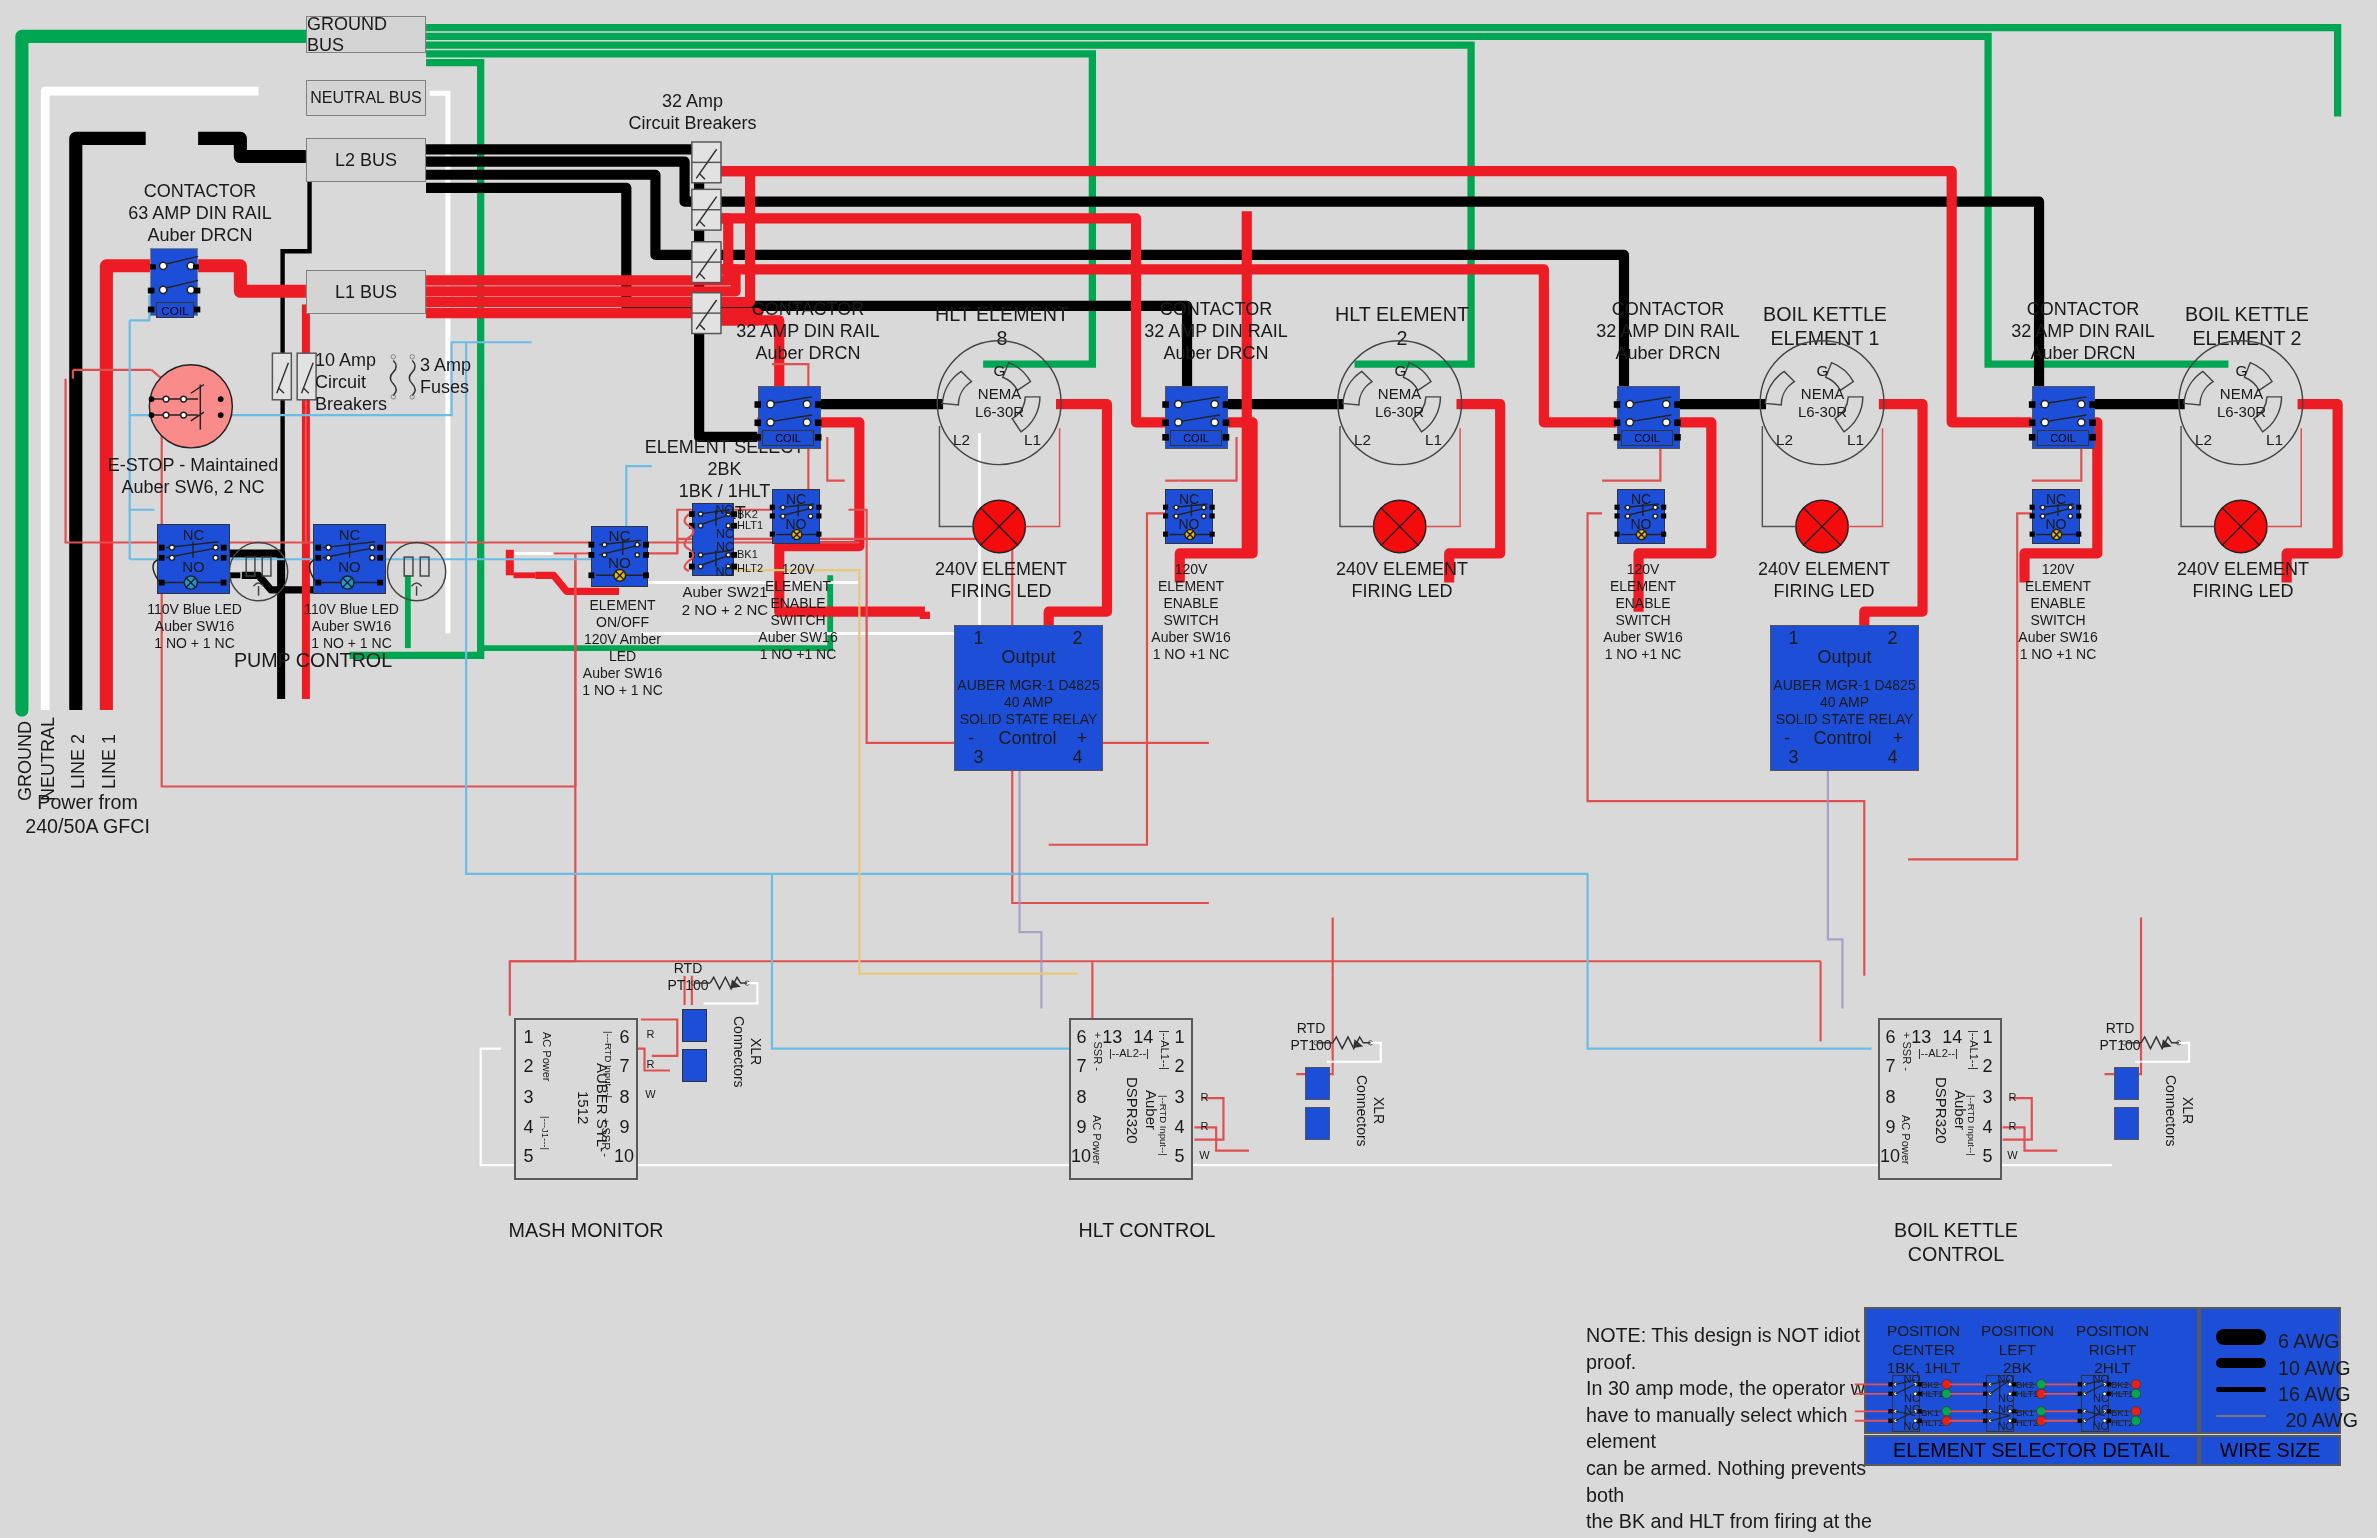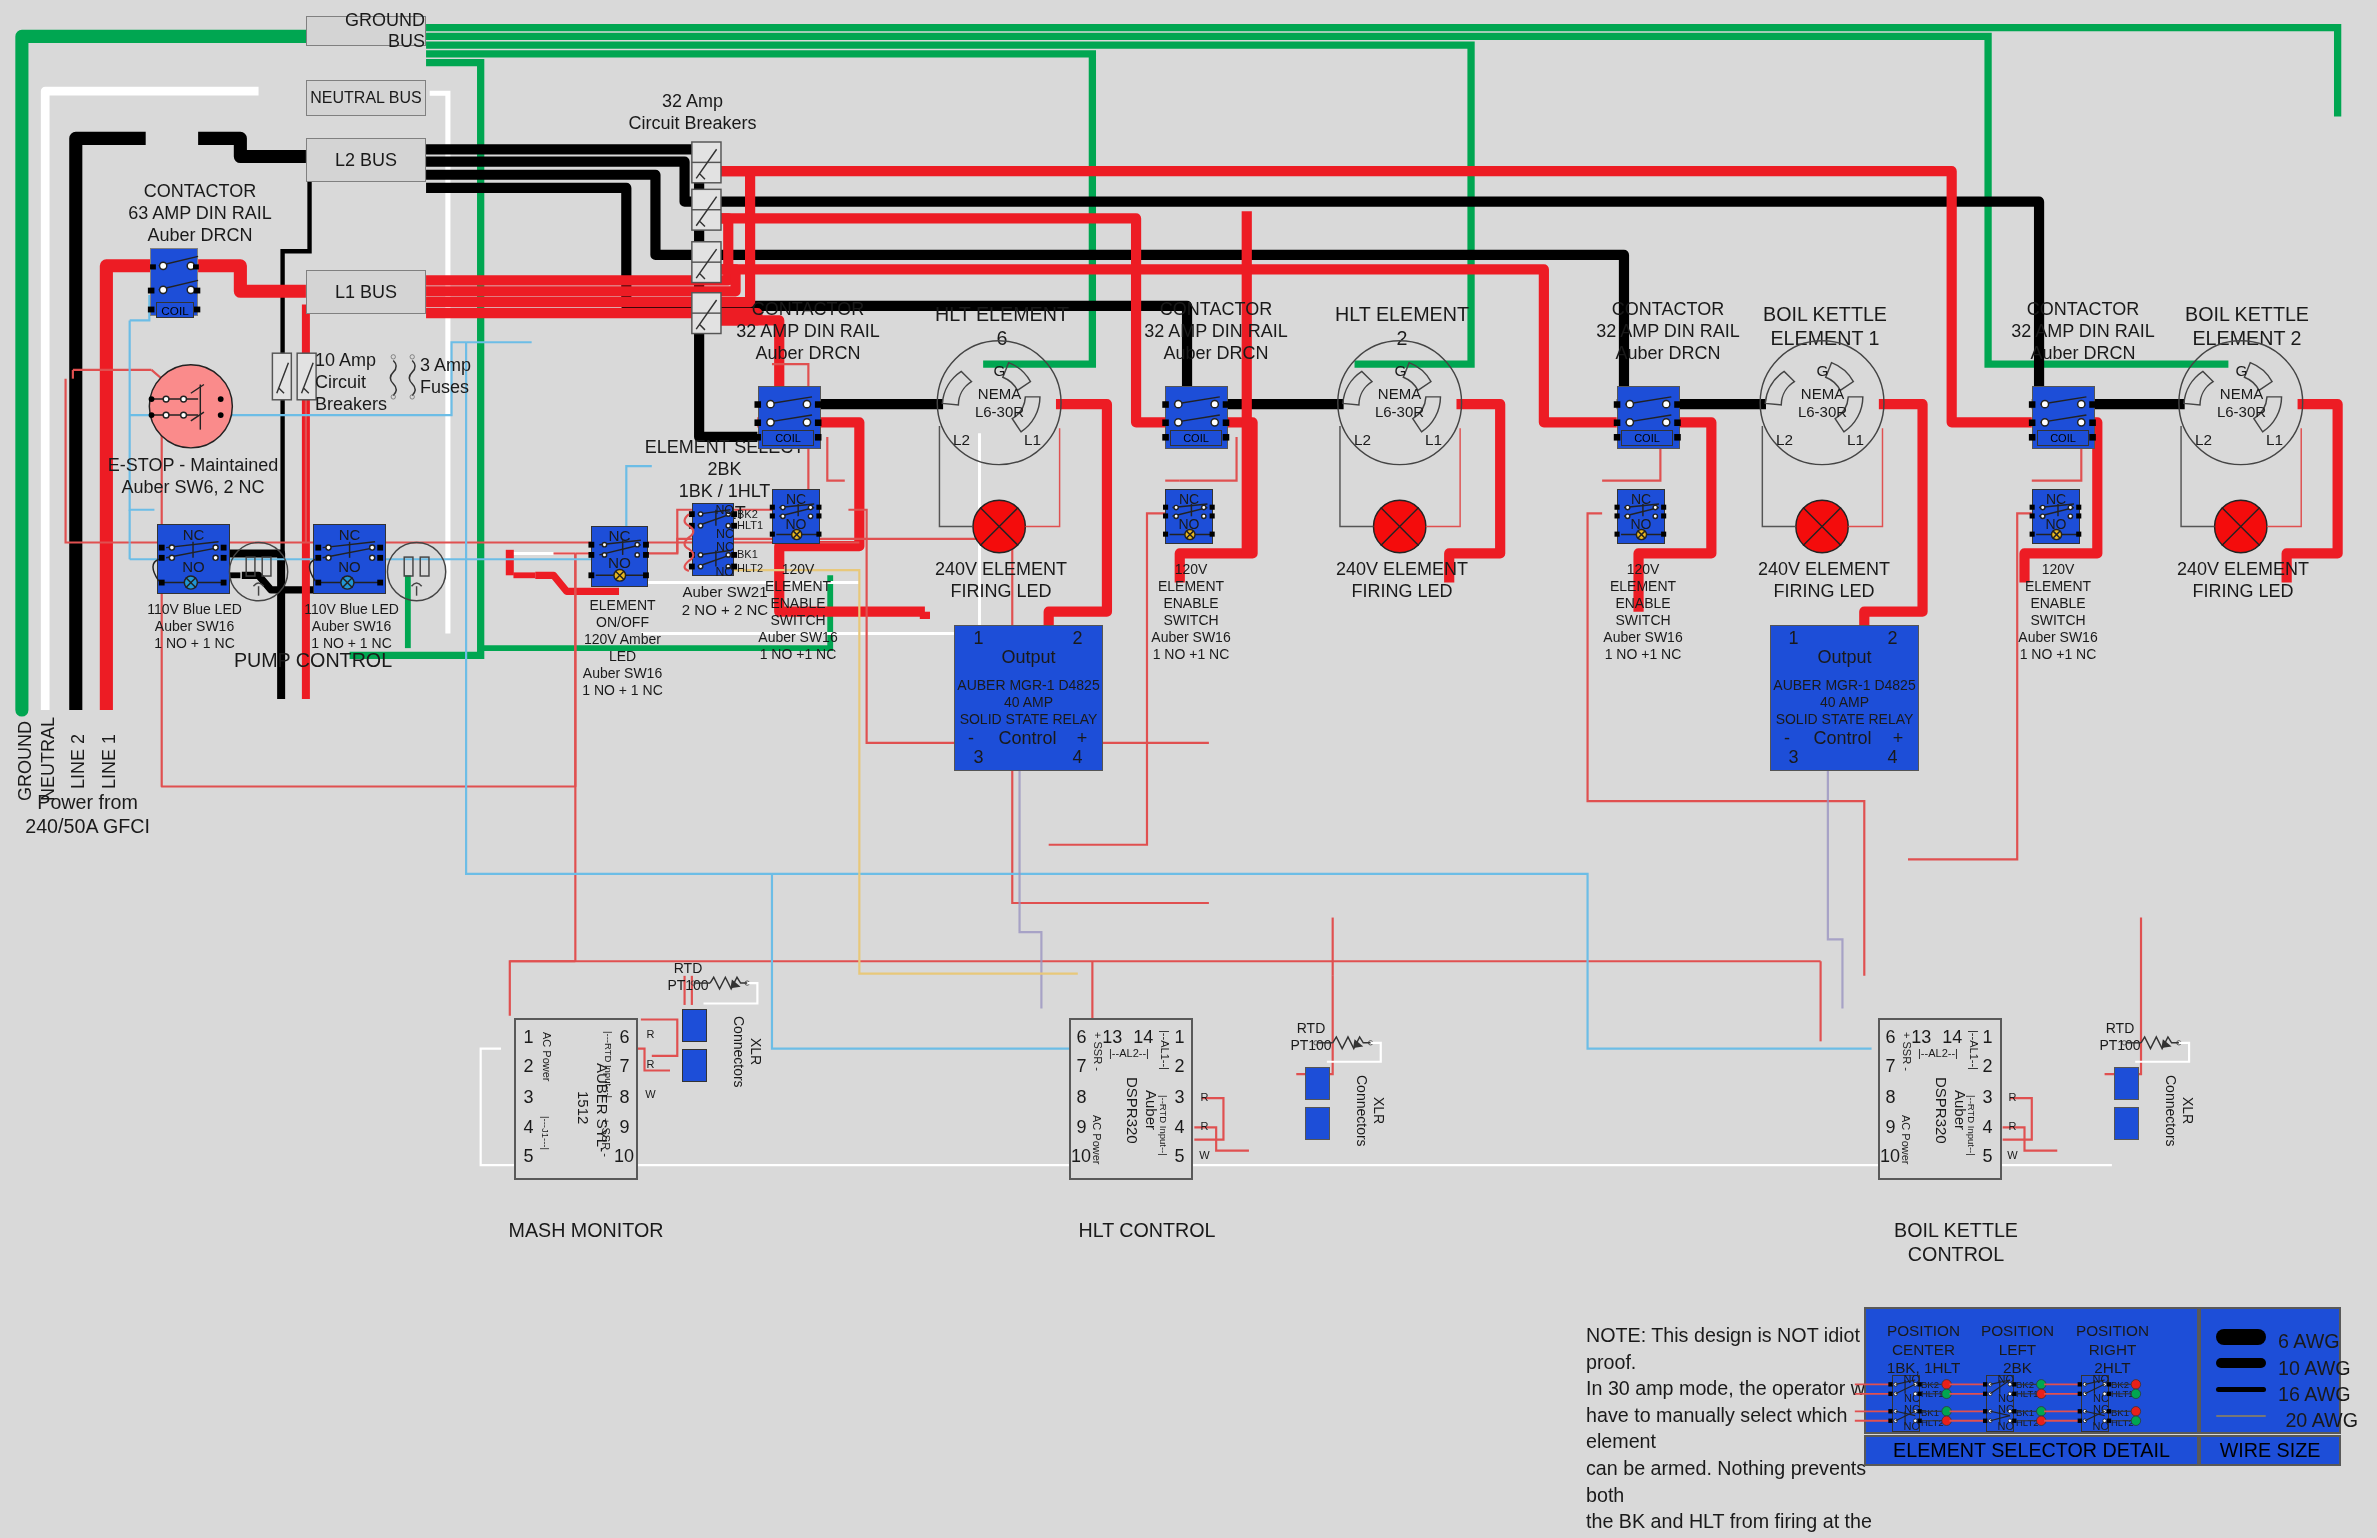--- a/index.html
+++ b/index.html
@@ -213,21 +213,21 @@
     <path d="M1400,1040 L1400,1280 L1430,1280 L1430,1385" stroke="#9a93c0" stroke-width="3" fill="none" opacity="0.8"></path>
     <path d="M2510,1040 L2510,1290 L2530,1290 L2530,1385" stroke="#9a93c0" stroke-width="3" fill="none" opacity="0.8"></path>
 
     <path d="M1005,720 L1290,720 L1290,1250 L1460,1250" stroke="#e8c87a" stroke-width="3" fill="none" opacity="0"></path>
     <path d="M1005,722 L1180,722" stroke="#e8b71f" stroke-width="3" fill="none" opacity="0"></path>
     <path d="M1005,783 L1180,783 L1180,1200" stroke="#e8c87a" stroke-width="3" fill="none"></path>
     <path d="M1180,1200 L1180,1380 L1480,1380" stroke="#e8c87a" stroke-width="3" fill="none" opacity="0"></path>
     <path d="M1180,1200 L1180,1337 L1480,1337" stroke="#e8c87a" stroke-width="3" fill="none"></path>
   </svg>
 
-  <div class="busbox" style="left:306px;top:16px;width:120px;height:30px;text-align:right;">
+  <div class="busbox" style="left:306px;top:16px;width:120px;height:37px;">
     <span>GROUND BUS</span>
   </div>
   <div class="busbox" style="left:306px;top:80px;width:120px;height:36px;">
     <span style="font-size:16px;">NEUTRAL BUS</span>
   </div>
   <div class="busbox" style="left:306px;top:138px;width:120px;height:44px;">
     <span>L2 BUS</span>
   </div>
   <div class="busbox" style="left:306px;top:270px;width:120px;height:44px;">
     <span>L1 BUS</span>
@@ -512,21 +512,21 @@
         <line x1="1099" y1="729" x2="1089" y2="739"></line>
     </g>
     <rect x="1057" y="693" width="7" height="7" fill="#000"></rect>
     <rect x="1121" y="693" width="7" height="7" fill="#000"></rect>
     <rect x="1057" y="705" width="7" height="7" fill="#000"></rect>
     <rect x="1121" y="705" width="7" height="7" fill="#000"></rect>
     <rect x="1057" y="730" width="7" height="7" fill="#000"></rect>
     <rect x="1121" y="730" width="7" height="7" fill="#000"></rect>
   </svg>
 
-  <div class="lbl f14" style="left:929px;top:302px;width:146px;">HLT ELEMENT 6</div>
+  <div class="lbl f14" style="left:929px;top:302px;width:146px;">HLT ELEMENT 8</div>
   <svg width="2377" height="1538" viewBox="0 0 3264 2112">
     <circle cx="1372" cy="553" r="85" fill="none" stroke="#444" stroke-width="2"></circle>
     <path d="M1385,498 a58,58 0 0 1 30,26 l-18,12 a38,38 0 0 0 -20,-18 z" fill="none" stroke="#444" stroke-width="2"></path>
     <path d="M1320,510 a58,58 0 0 0 -26,44 l22,2 a38,38 0 0 1 18,-32 z" fill="none" stroke="#444" stroke-width="2"></path>
     <path d="M1428,545 a58,58 0 0 1 -26,48 l-12,-18 a38,38 0 0 0 18,-30 z" fill="none" stroke="#444" stroke-width="2"></path>
     <circle cx="1372" cy="553" r="8" fill="none" stroke="#444" stroke-width="0"></circle>
     <circle cx="1372" cy="723" r="36" fill="#f40c0c" stroke="#222" stroke-width="2"></circle>
     <line x1="1346" y1="697" x2="1398" y2="749" stroke="#222" stroke-width="2"></line>
     <line x1="1398" y1="697" x2="1346" y2="749" stroke="#222" stroke-width="2"></line>
     <path d="M1336,723 L1290,723 L1290,585" stroke="#555" stroke-width="2" fill="none"></path>

